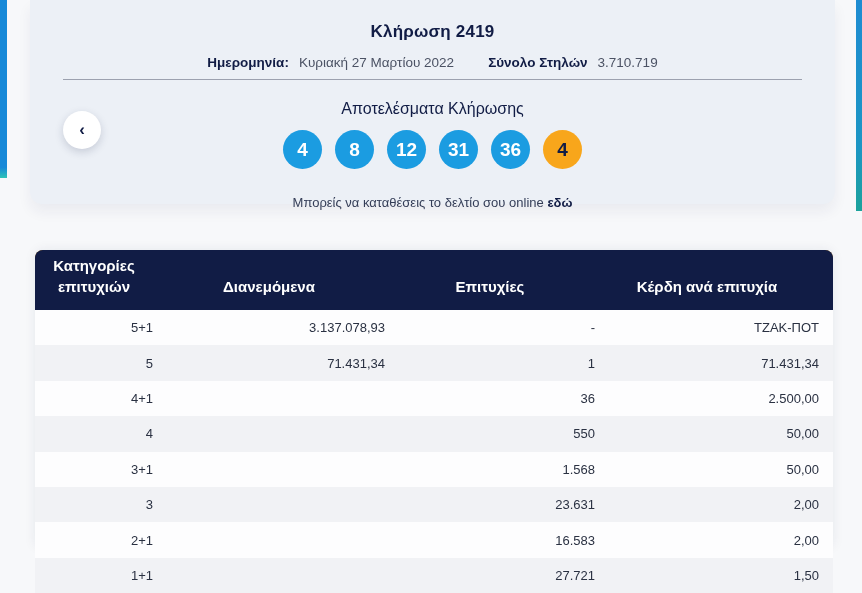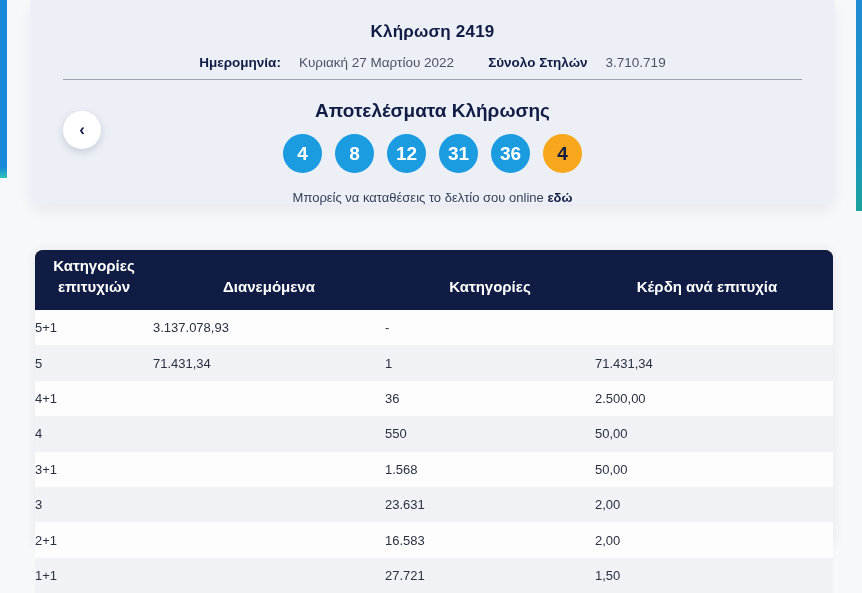--- a/index.html
+++ b/index.html
@@ -38,46 +38,46 @@
     text-align:center;
   }
   .draw-title{
     font-size:17px;font-weight:bold;letter-spacing:.2px;color:var(--navy);
   }
   .meta-row{
     margin-top:13px;
     display:flex;justify-content:center;align-items:baseline;gap:34px;
     font-size:13.5px;
   }
-  .meta-item{display:flex;gap:18px;align-items:baseline;}
+  .meta-item{display:flex;gap:10px;align-items:baseline;}
   .meta-label{font-weight:bold;color:var(--navy);}
   .meta-value{color:var(--muted);}
   .divider{
     margin:9px 33px 0 33px;height:0;border-top:1px solid #9CA1AF;
   }
   .results-title{
-    margin-top:20px;font-size:19px;font-weight:bold;color:var(--navy);
+    margin-top:20px;font-size:16px;font-weight:normal;color:var(--navy);
   }
   .balls-row{
     margin-top:12px;
     display:flex;justify-content:center;align-items:center;gap:13px;
   }
   .ball{
     width:39px;height:39px;border-radius:50%;
     background:var(--ball-blue);
     color:#fff;font-size:19px;font-weight:bold;
     display:flex;align-items:center;justify-content:center;
     line-height:1;
   }
   .ball--joker{
     background:var(--joker-orange);
     color:var(--navy);
   }
   .online-note{
-    margin-top:17px;font-size:13px;color:#343D57;
+    margin-top:26px;font-size:13px;color:#343D57;
   }
   .online-note a{color:var(--navy);font-weight:bold;text-decoration:none;}
   
   .prev-btn{
     position:absolute;left:63px;top:111px;width:38px;height:38px;
     border:none;border-radius:50%;background:#fff;
     box-shadow:0 3px 8px rgba(30,40,80,0.18);
     display:flex;align-items:center;justify-content:center;
     font-size:17px;font-weight:bold;color:var(--navy);cursor:pointer;
     font-family:inherit;
@@ -100,21 +100,21 @@
   .thead .th{text-align:center;line-height:1.45;}
   .thead .th:nth-child(1){padding:0 14px;}
   .thead .th:nth-child(4), .trow .td:nth-child(4){padding-right:14px;}
   .trow{
     display:grid;grid-template-columns:118px 232px 210px 1fr;
     align-items:center;height:35.4px;
     font-size:13px;color:#2A3142;
     background:#FDFDFE;
   }
   .trow:nth-child(even){background:var(--row-alt);}
-  .trow .td{text-align:left;}
+  .trow .td{text-align:right;}
 </style>
 </head>
 <body>
 
 <div class="stripe-left"></div>
 <div class="stripe-right"></div>
 
 <section class="summary-card">
   <h1 class="draw-title">Κλήρωση 2419</h1>
 
@@ -149,28 +149,29 @@
 </section>
 
 <button class="prev-btn">
   <span>‹</span>
 </button>
 
 <section class="results-table">
   <div class="thead">
     <div class="th">Κατηγορίες επιτυχιών</div>
     <div class="th">Διανεμόμενα</div>
-    <div class="th">Κατηγορίες</div>
+    <div class="th">Επιτυχίες</div>
     <div class="th">Κέρδη ανά επιτυχία</div>
   </div>
   <div id="table-body">
       <div class="trow">
         <div class="td">5+1</div>
         <div class="td">3.137.078,93</div>
         <div class="td">-</div>
+        <div class="td">ΤΖΑΚ-ΠΟΤ</div>
       </div>
       <div class="trow">
         <div class="td">5</div>
         <div class="td">71.431,34</div>
         <div class="td">1</div>
         <div class="td">71.431,34</div>
       </div>
       <div class="trow">
         <div class="td">4+1</div>
         <div class="td"></div>

